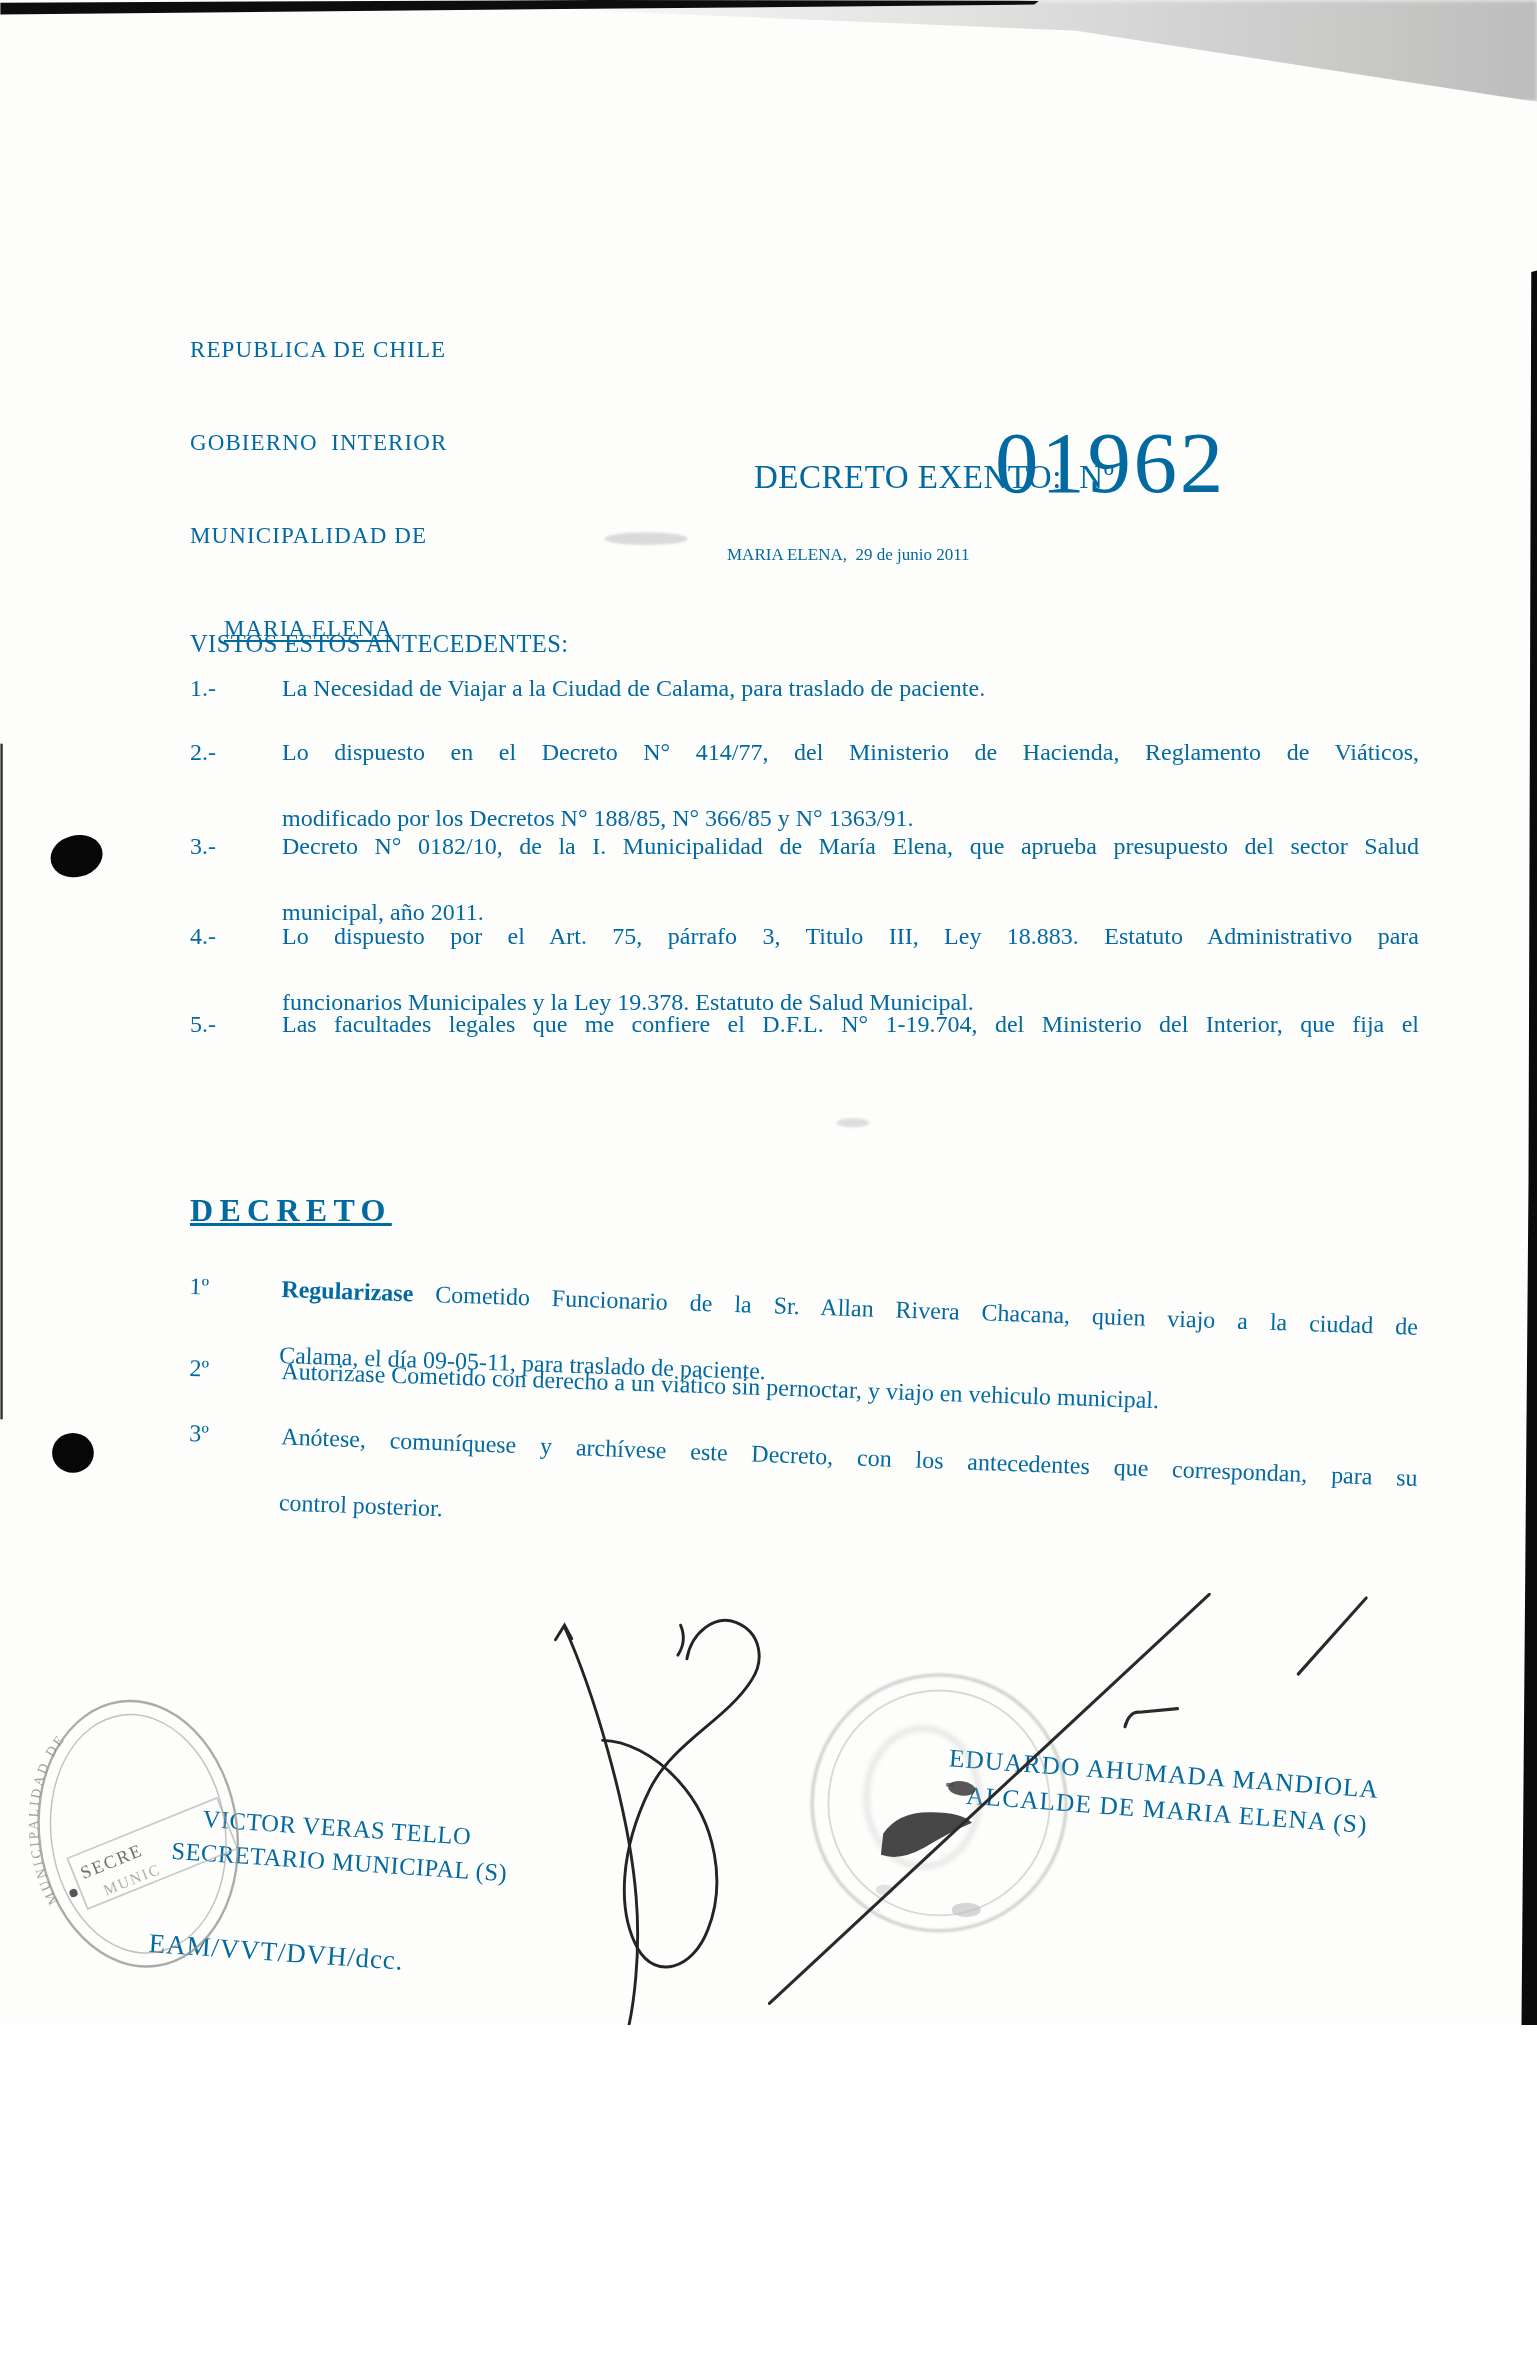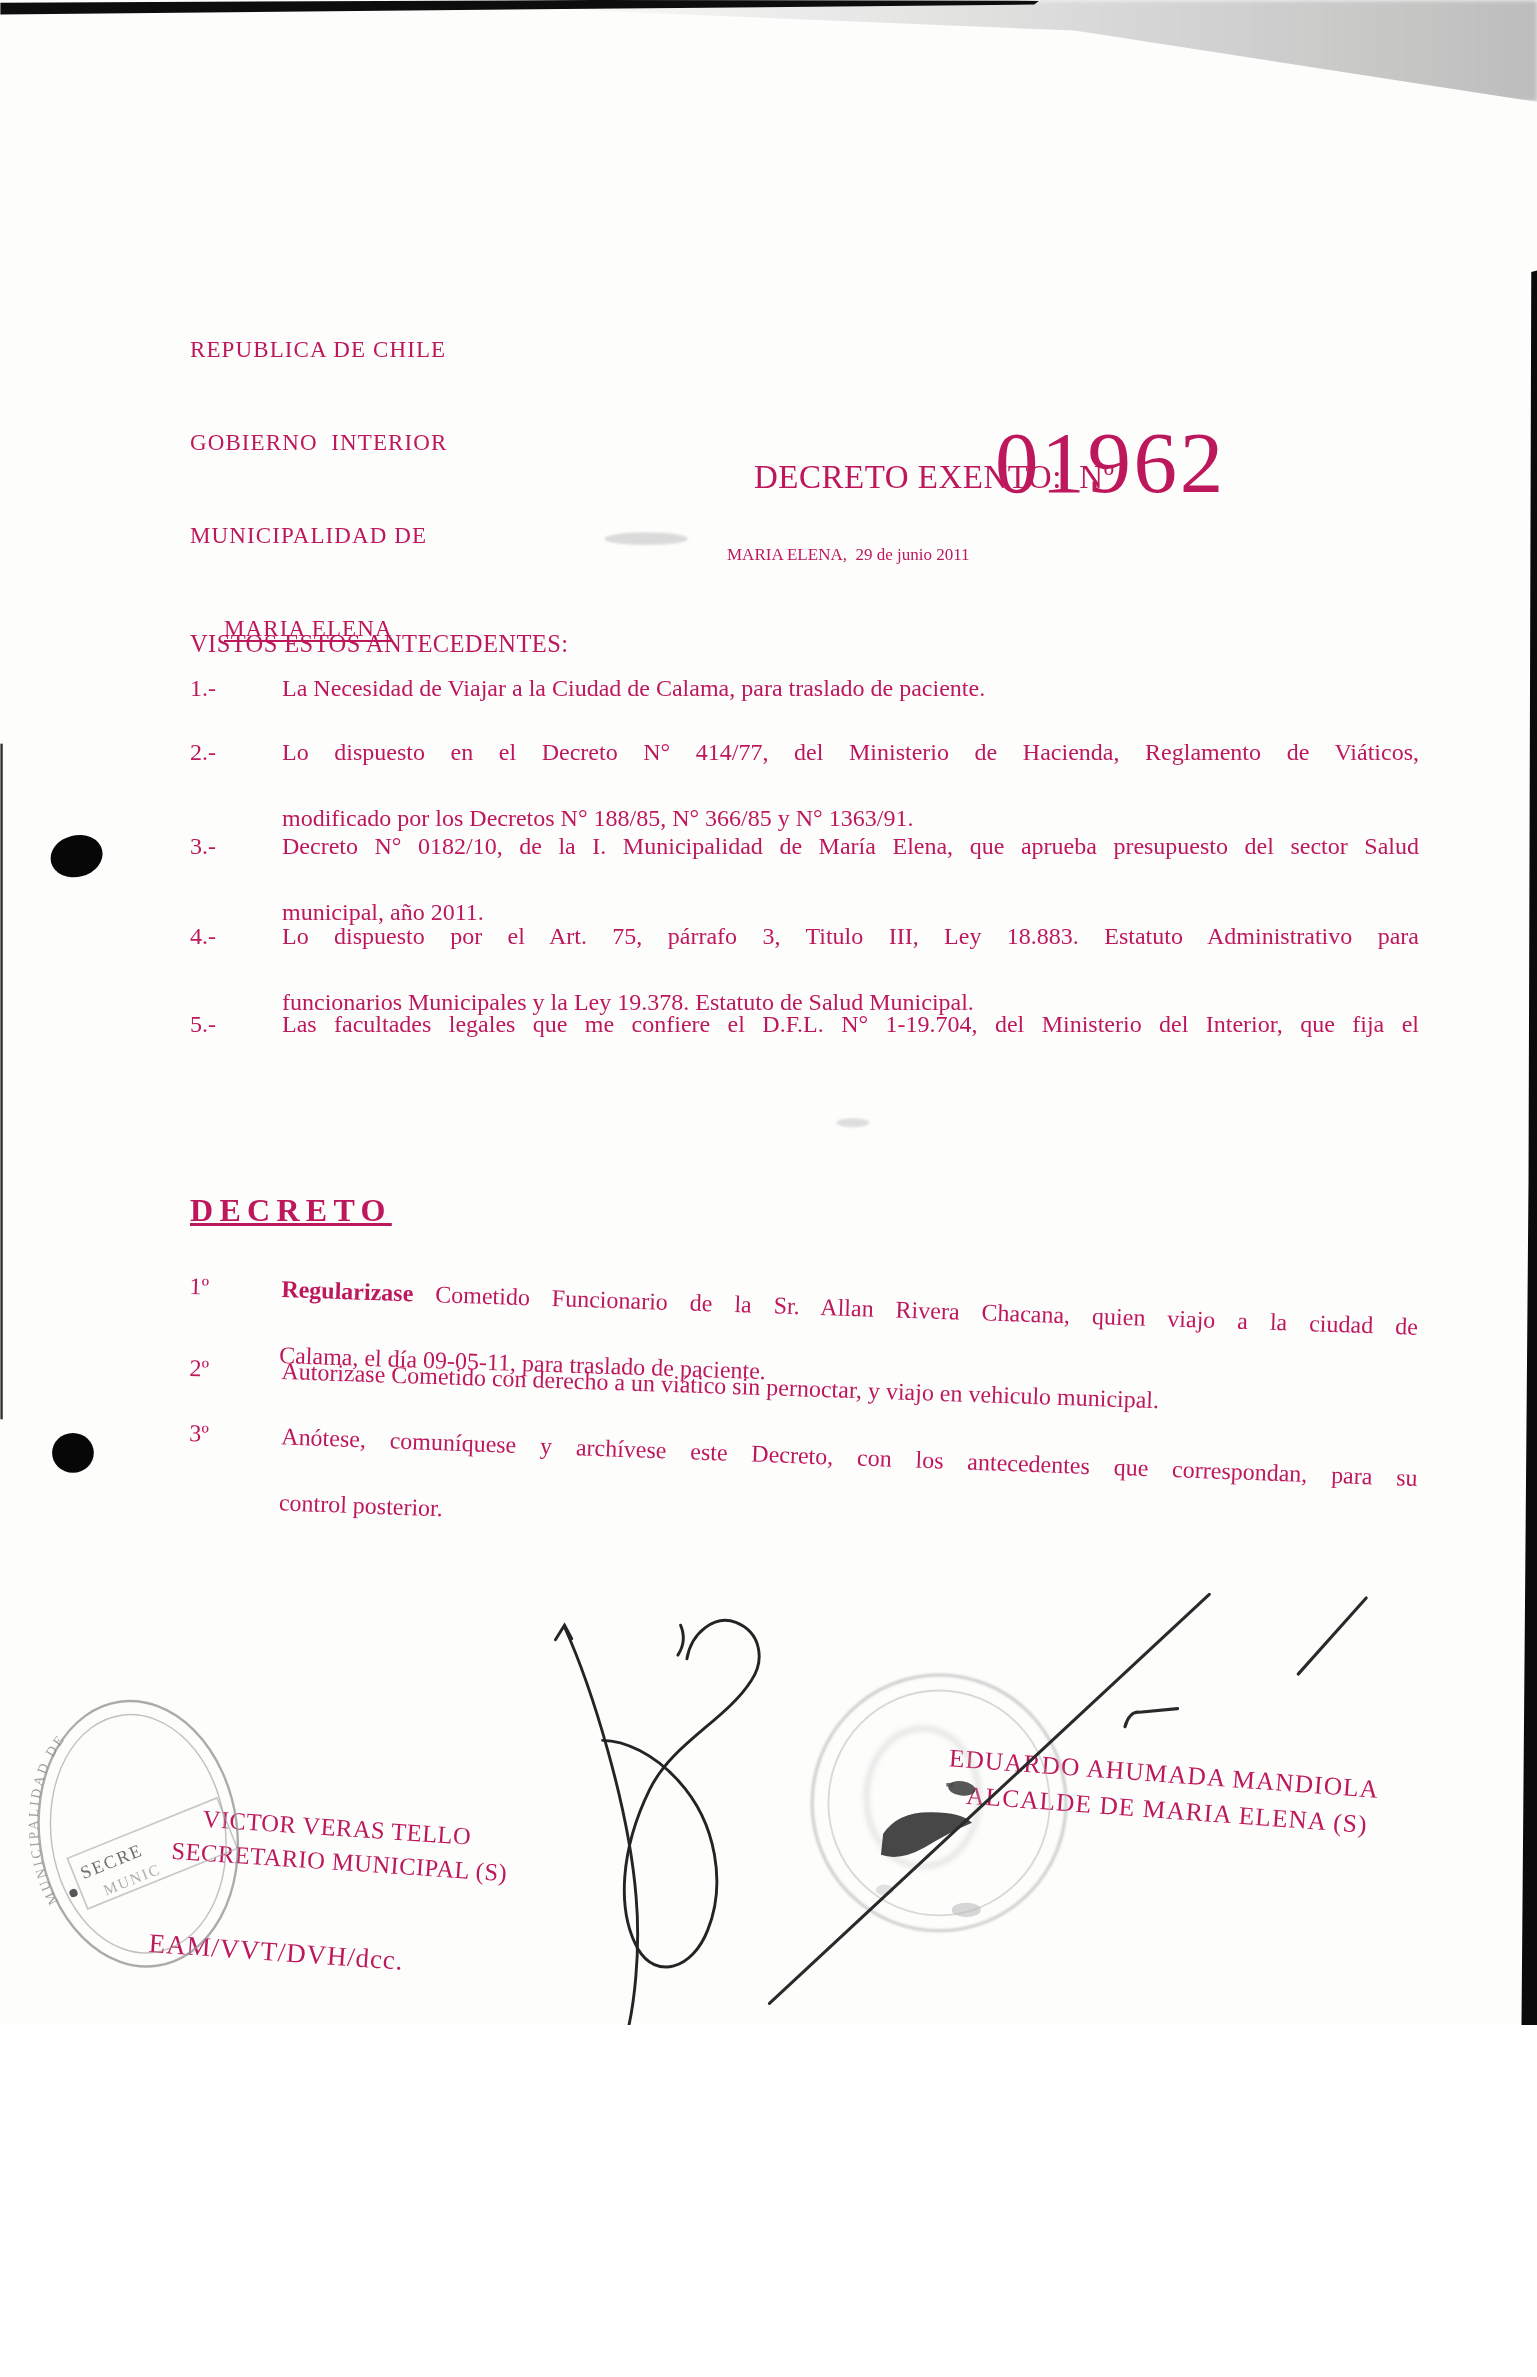--- a/index.html
+++ b/index.html
@@ -1,18 +1,18 @@
 <!DOCTYPE html>
 <html style="font-size:14.5px"><head>
 <meta charset="utf-8">
 <style>
   html,body{margin:0;padding:0;background:#ffffff;}
   .page{
     position:relative;width:1538px;height:2025px;background:#fdfdfc;overflow:hidden;
-    font-family:"Liberation Serif", serif;color:#be185d;
+    font-family:"Liberation Serif", serif;color:#0369a1;
     -webkit-font-smoothing:antialiased;
   }
   .abs{position:absolute;}
   
   .letterhead{left:190px;top:272px;font-size:23px;line-height:31px;letter-spacing:1.1px;white-space:pre;}
   .lh-underline{text-decoration:underline;text-underline-offset:3.6px;margin-left:34px;}
   
   .decree-label{left:754px;top:459px;font-size:33px;letter-spacing:0.5px;white-space:pre;}
   .decree-number{left:978px;top:419px;font-size:87px;line-height:1;letter-spacing:2.7px;margin-left:17px;}
   .dateline{left:727px;top:545px;font-size:17px;white-space:pre;}

